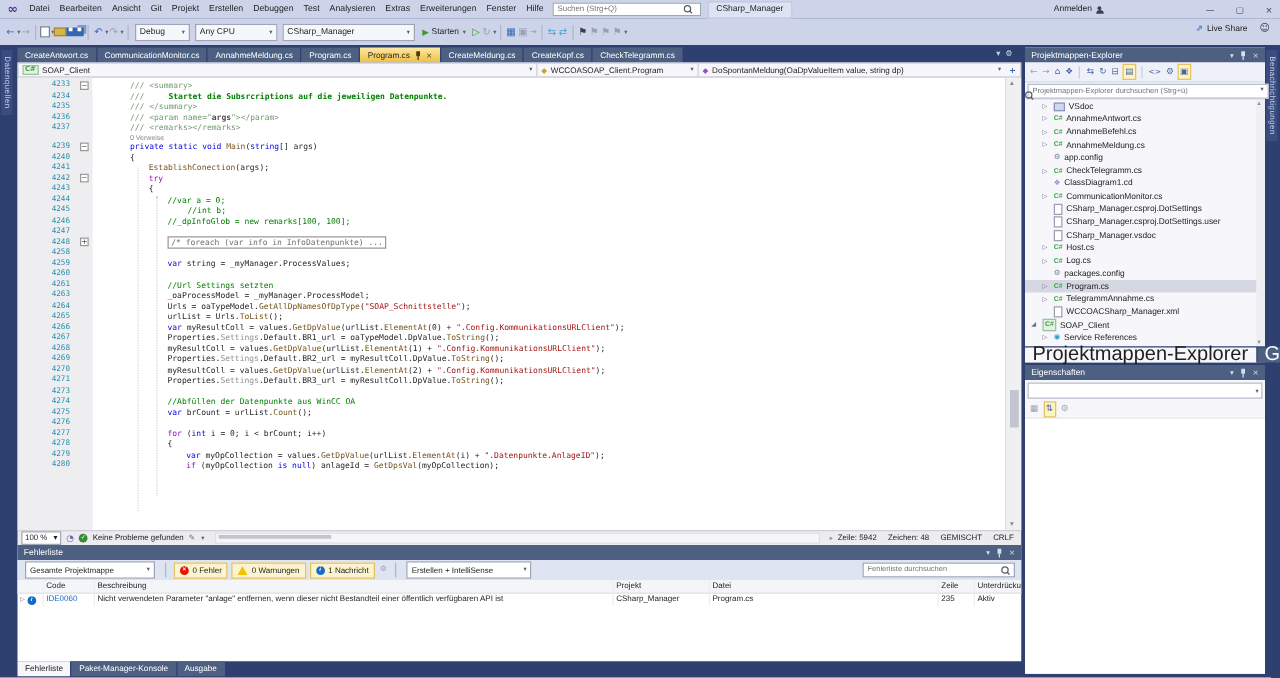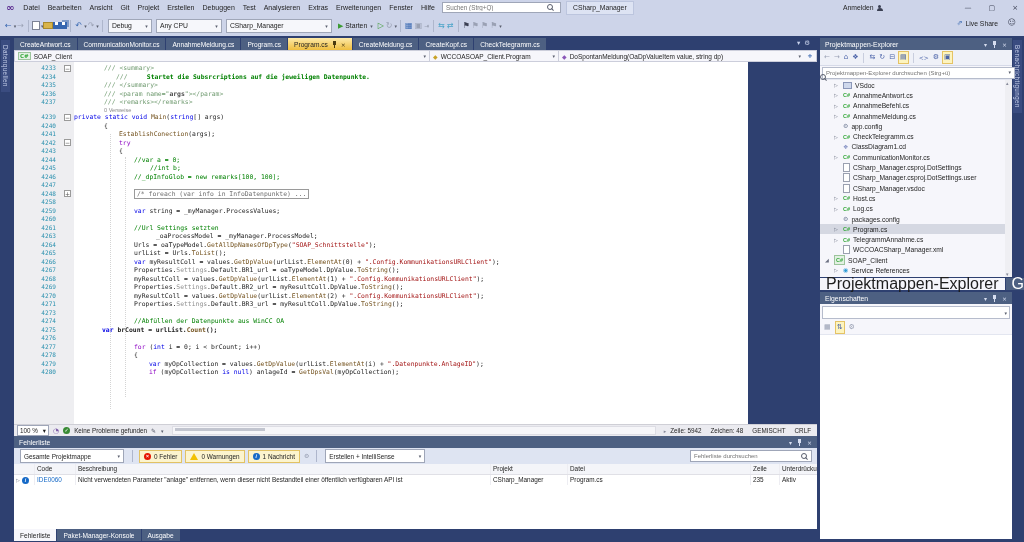--- a/index.html
+++ b/index.html
@@ -60,21 +60,21 @@
 
   
   #breadcrumb{left:14px;top:50px;width:803px;height:12px;background:#F6F6FB;border:1px solid #CCCEDB;
               box-sizing:border-box;display:flex;font-size:6.5px}
   .bseg{display:flex;align-items:center;border-right:1px solid #CCCEDB;padding:0 3px;gap:3px;overflow:hidden;white-space:nowrap}
   .bseg .cdd{margin-left:auto;font-size:5px;color:#5a5f6e;padding-left:4px}
   .bicon{font-size:6px}
   #bplus{width:12px;display:flex;align-items:center;justify-content:center;color:#3666B0;font-weight:bold}
 
   
-  #editor{left:14px;top:62px;width:734px;height:362px;background:#fff;overflow:hidden}
+  #editor{left:14px;top:62px;width:803px;height:362px;background:#fff;overflow:hidden}
   #gutterbg{position:absolute;left:0;top:0;width:60px;height:362px;background:#EEEEF1}
   .iguide{position:absolute;width:0;border-left:1px dotted #D4D4D4}
   #code{position:absolute;left:0;top:2px;width:790px}
   .crow{height:8.5px;line-height:8.5px;display:flex;white-space:pre;
         font-family:"DejaVu Sans Mono",monospace;font-size:6.4px}
   .crow.lens{height:6.5px;line-height:6.5px}
   .lnum{width:42px;text-align:right;color:#2B91AF;padding-right:5px;font-size:6.1px;flex:none}
   .lfold{width:13px;flex:none;display:flex;align-items:center;justify-content:center}
   .fbox{width:7px;height:7px;box-sizing:border-box;border:1px solid #9a9a9a;background:#fff;color:#555;
         font-size:6px;line-height:5px;text-align:center}
@@ -304,51 +304,51 @@
   </div>
   <div id="bplus" class="g">+</div>
 </div>
 
 <div id="editor" class="abs">
   <div id="gutterbg"></div>
   <div class="iguide" style="left:96px;top:72px;height:275px"></div>
   <div class="iguide" style="left:111px;top:95px;height:240px"></div>
   <div id="code">
       <div class="crow"><span class="lnum">4233</span><span class="lfold"><span class="fbox g">−</span></span><span class="ctext" style="padding-left: 30px;"><span class="tk-docg">/// &lt;summary&gt;</span></span></div>
-      <div class="crow"><span class="lnum">4234</span><span class="lfold"></span><span class="ctext" style="padding-left: 42px;"><span class="tk-docg">///</span><span class="tk-doc">     Startet die Subsrcriptions auf die jeweiligen Datenpunkte.</span></span></div>
+      <div class="crow"><span class="lnum">4234</span><span class="lfold"></span><span class="ctext" style="padding-left: 30px;"><span class="tk-docg">///</span><span class="tk-doc">     Startet die Subsrcriptions auf die jeweiligen Datenpunkte.</span></span></div>
       <div class="crow"><span class="lnum">4235</span><span class="lfold"></span><span class="ctext" style="padding-left: 30px;"><span class="tk-docg">/// &lt;/summary&gt;</span></span></div>
       <div class="crow"><span class="lnum">4236</span><span class="lfold"></span><span class="ctext" style="padding-left: 30px;"><span class="tk-docg">/// &lt;param name="</span><span class="tk-docb">args</span><span class="tk-docg">"&gt;&lt;/param&gt;</span></span></div>
       <div class="crow"><span class="lnum">4237</span><span class="lfold"></span><span class="ctext" style="padding-left: 30px;"><span class="tk-docg">/// &lt;remarks&gt;&lt;/remarks&gt;</span></span></div>
       <div class="crow lens"><span class="lnum"></span><span class="lfold"></span><span class="ctext" style="padding-left: 30px;"><span class="lens-text">0 Verweise</span></span></div>
-      <div class="crow"><span class="lnum">4239</span><span class="lfold"><span class="fbox g">−</span></span><span class="ctext" style=""><span class="tk-kw">private static void </span><span class="tk-mth">Main</span><span class="tk-pln">(</span><span class="tk-kw">string</span><span class="tk-pln">[] args)</span></span></div>
+      <div class="crow"><span class="lnum">4239</span><span class="lfold"><span class="fbox g">−</span></span><span class="ctext" style="padding-left: 30px;"><span class="tk-kw">private static void </span><span class="tk-mth">Main</span><span class="tk-pln">(</span><span class="tk-kw">string</span><span class="tk-pln">[] args)</span></span></div>
       <div class="crow"><span class="lnum">4240</span><span class="lfold"></span><span class="ctext" style="padding-left: 30px;"><span class="tk-pln">{</span></span></div>
       <div class="crow"><span class="lnum">4241</span><span class="lfold"></span><span class="ctext" style="padding-left: 45px;"><span class="tk-mth">EstablishConection</span><span class="tk-pln">(args);</span></span></div>
       <div class="crow"><span class="lnum">4242</span><span class="lfold"><span class="fbox g">−</span></span><span class="ctext" style="padding-left: 45px;"><span class="tk-ctl">try</span></span></div>
       <div class="crow"><span class="lnum">4243</span><span class="lfold"></span><span class="ctext" style="padding-left: 45px;"><span class="tk-pln">{</span></span></div>
       <div class="crow"><span class="lnum">4244</span><span class="lfold"></span><span class="ctext" style="padding-left: 60px;"><span class="tk-cmt">//var a = 0;</span></span></div>
       <div class="crow"><span class="lnum">4245</span><span class="lfold"></span><span class="ctext" style="padding-left: 76px;"><span class="tk-cmt">//int b;</span></span></div>
       <div class="crow"><span class="lnum">4246</span><span class="lfold"></span><span class="ctext" style="padding-left: 60px;"><span class="tk-cmt">//_dpInfoGlob = new remarks[100, 100];</span></span></div>
       <div class="crow"><span class="lnum">4247</span><span class="lfold"></span><span class="ctext" style="padding-left: 60px;"></span></div>
       <div class="crow"><span class="lnum">4248</span><span class="lfold"><span class="fbox g">+</span></span><span class="ctext" style="padding-left: 60px;"><span class="fold-box">/* foreach (var info in InfoDatenpunkte) ...</span></span></div>
       <div class="crow"><span class="lnum">4258</span><span class="lfold"></span><span class="ctext" style="padding-left: 60px;"></span></div>
       <div class="crow"><span class="lnum">4259</span><span class="lfold"></span><span class="ctext" style="padding-left: 60px;"><span class="tk-kw">var</span><span class="tk-pln"> string = _myManager.ProcessValues;</span></span></div>
       <div class="crow"><span class="lnum">4260</span><span class="lfold"></span><span class="ctext" style="padding-left: 60px;"></span></div>
       <div class="crow"><span class="lnum">4261</span><span class="lfold"></span><span class="ctext" style="padding-left: 60px;"><span class="tk-cmt">//Url Settings setzten</span></span></div>
-      <div class="crow"><span class="lnum">4263</span><span class="lfold"></span><span class="ctext" style="padding-left: 60px; margin-left: 22px;"><span class="tk-pln">_oaProcessModel = _myManager.ProcessModel;</span></span></div>
+      <div class="crow"><span class="lnum">4263</span><span class="lfold"></span><span class="ctext" style="padding-left: 60px;"><span class="tk-pln">_oaProcessModel = _myManager.ProcessModel;</span></span></div>
       <div class="crow"><span class="lnum">4264</span><span class="lfold"></span><span class="ctext" style="padding-left: 60px;"><span class="tk-pln">Urls = oaTypeModel.</span><span class="tk-mth">GetAllDpNamesOfDpType</span><span class="tk-pln">(</span><span class="tk-str">"SOAP_Schnittstelle"</span><span class="tk-pln">);</span></span></div>
       <div class="crow"><span class="lnum">4265</span><span class="lfold"></span><span class="ctext" style="padding-left: 60px;"><span class="tk-pln">urlList = Urls.</span><span class="tk-mth">ToList</span><span class="tk-pln">();</span></span></div>
       <div class="crow"><span class="lnum">4266</span><span class="lfold"></span><span class="ctext" style="padding-left: 60px;"><span class="tk-kw">var</span><span class="tk-pln"> myResultColl = values.</span><span class="tk-mth">GetDpValue</span><span class="tk-pln">(urlList.</span><span class="tk-mth">ElementAt</span><span class="tk-pln">(0) + </span><span class="tk-str">".Config.KommunikationsURLClient"</span><span class="tk-pln">);</span></span></div>
       <div class="crow"><span class="lnum">4267</span><span class="lfold"></span><span class="ctext" style="padding-left: 60px;"><span class="tk-pln">Properties.</span><span class="tk-fade">Settings</span><span class="tk-pln">.Default.BR1_url = oaTypeModel.DpValue.</span><span class="tk-mth">ToString</span><span class="tk-pln">();</span></span></div>
       <div class="crow"><span class="lnum">4268</span><span class="lfold"></span><span class="ctext" style="padding-left: 60px;"><span class="tk-pln">myResultColl = values.</span><span class="tk-mth">GetDpValue</span><span class="tk-pln">(urlList.</span><span class="tk-mth">ElementAt</span><span class="tk-pln">(1) + </span><span class="tk-str">".Config.KommunikationsURLClient"</span><span class="tk-pln">);</span></span></div>
       <div class="crow"><span class="lnum">4269</span><span class="lfold"></span><span class="ctext" style="padding-left: 60px;"><span class="tk-pln">Properties.</span><span class="tk-fade">Settings</span><span class="tk-pln">.Default.BR2_url = myResultColl.DpValue.</span><span class="tk-mth">ToString</span><span class="tk-pln">();</span></span></div>
       <div class="crow"><span class="lnum">4270</span><span class="lfold"></span><span class="ctext" style="padding-left: 60px;"><span class="tk-pln">myResultColl = values.</span><span class="tk-mth">GetDpValue</span><span class="tk-pln">(urlList.</span><span class="tk-mth">ElementAt</span><span class="tk-pln">(2) + </span><span class="tk-str">".Config.KommunikationsURLClient"</span><span class="tk-pln">);</span></span></div>
       <div class="crow"><span class="lnum">4271</span><span class="lfold"></span><span class="ctext" style="padding-left: 60px;"><span class="tk-pln">Properties.</span><span class="tk-fade">Settings</span><span class="tk-pln">.Default.BR3_url = myResultColl.DpValue.</span><span class="tk-mth">ToString</span><span class="tk-pln">();</span></span></div>
       <div class="crow"><span class="lnum">4273</span><span class="lfold"></span><span class="ctext" style="padding-left: 60px;"></span></div>
       <div class="crow"><span class="lnum">4274</span><span class="lfold"></span><span class="ctext" style="padding-left: 60px;"><span class="tk-cmt">//Abfüllen der Datenpunkte aus WinCC OA</span></span></div>
-      <div class="crow"><span class="lnum">4275</span><span class="lfold"></span><span class="ctext" style="padding-left: 28px; font-weight: bold;"><span class="tk-kw">var</span><span class="tk-pln"> brCount = urlList.</span><span class="tk-mth">Count</span><span class="tk-pln">();</span></span></div>
+      <div class="crow"><span class="lnum">4275</span><span class="lfold"></span><span class="ctext" style="padding-left: 60px;"><span class="tk-kw">var</span><span class="tk-pln"> brCount = urlList.</span><span class="tk-mth">Count</span><span class="tk-pln">();</span></span></div>
       <div class="crow"><span class="lnum">4276</span><span class="lfold"></span><span class="ctext" style="padding-left: 60px;"></span></div>
       <div class="crow"><span class="lnum">4277</span><span class="lfold"></span><span class="ctext" style="padding-left: 60px;"><span class="tk-ctl">for</span><span class="tk-pln"> (</span><span class="tk-kw">int</span><span class="tk-pln"> i = 0; i &lt; brCount; i++)</span></span></div>
       <div class="crow"><span class="lnum">4278</span><span class="lfold"></span><span class="ctext" style="padding-left: 60px;"><span class="tk-pln">{</span></span></div>
       <div class="crow"><span class="lnum">4279</span><span class="lfold"></span><span class="ctext" style="padding-left: 75px;"><span class="tk-kw">var</span><span class="tk-pln"> myOpCollection = values.</span><span class="tk-mth">GetDpValue</span><span class="tk-pln">(urlList.</span><span class="tk-mth">ElementAt</span><span class="tk-pln">(i) + </span><span class="tk-str">".Datenpunkte.AnlageID"</span><span class="tk-pln">);</span></span></div>
       <div class="crow"><span class="lnum">4280</span><span class="lfold"></span><span class="ctext" style="padding-left: 75px;"><span class="tk-ctl">if</span><span class="tk-pln"> (myOpCollection </span><span class="tk-kw">is</span><span class="tk-pln"> </span><span class="tk-kw">null</span><span class="tk-pln">) anlageId = </span><span class="tk-mth">GetDpsVal</span><span class="tk-pln">(myOpCollection);</span></span></div>
     </div>
   <div id="vscroll">
     <span class="arr g" style="top:1px">▴</span>
     <div id="vthumb"></div>
     <span class="arr g" style="bottom:1px">▾</span>

